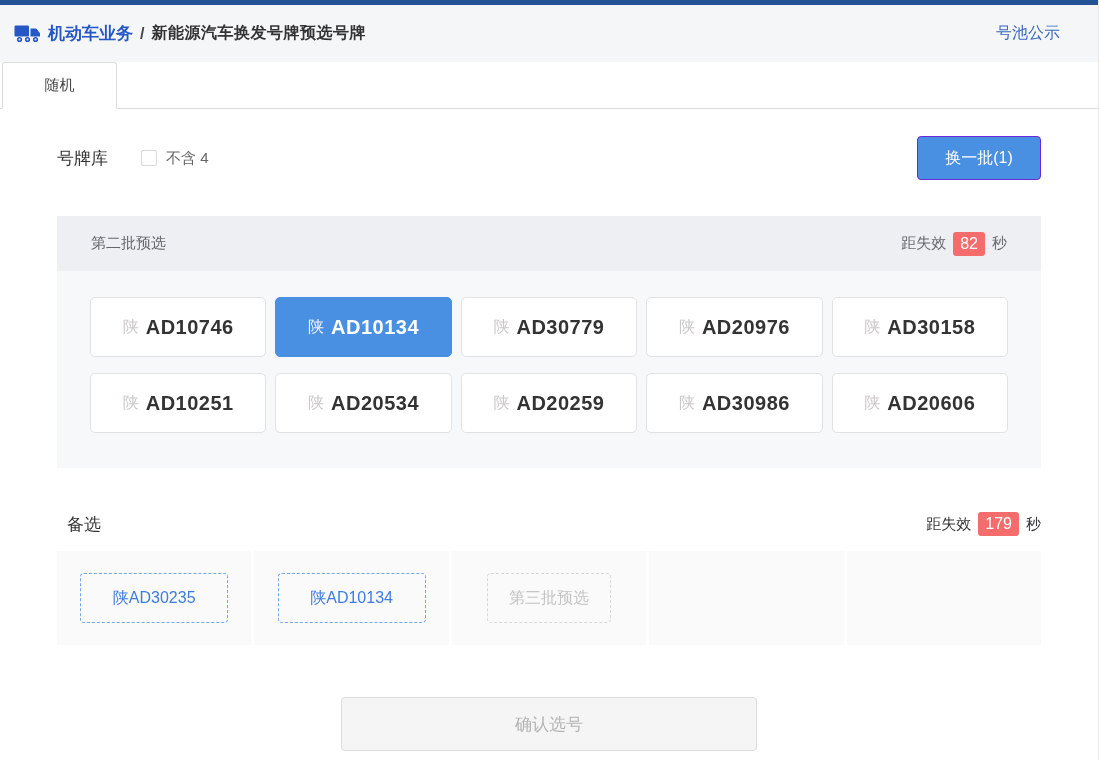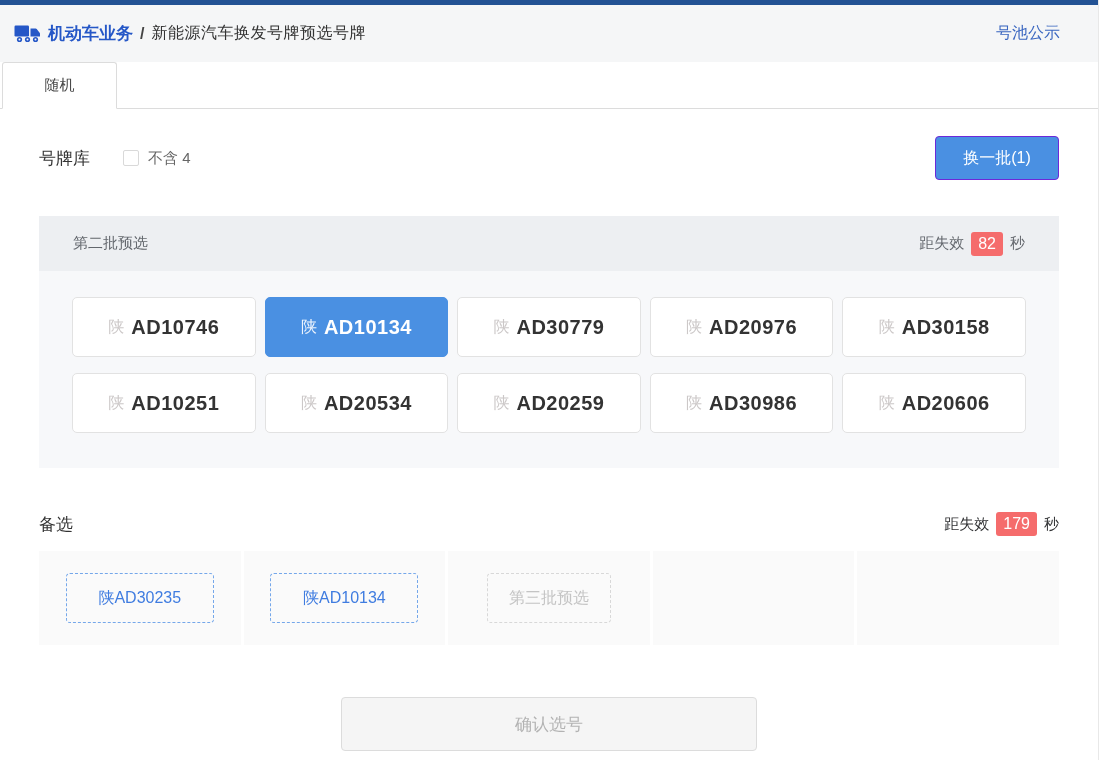--- a/index.html
+++ b/index.html
@@ -5,31 +5,31 @@
   * { margin: 0; padding: 0; box-sizing: border-box; }
   html, body { width: 1099px; background: #fff; font-family: "Liberation Sans", "DejaVu Sans", sans-serif; }
   body { height: 760px; overflow: hidden; border-right: 1px solid #e8e8e8; }
 
   .topbar { height: 5px; background: #235294; }
 
   .header { height: 57px; background: #f5f6f7; display: flex; align-items: center; padding: 0 38px 0 14px; }
   .header .truck { display: inline-flex; margin-right: 7px; }
   .brand { color: #2557c7; font-size: 17px; font-weight: bold; }
   .crumb-sep { color: #444; font-size: 16px; font-weight: bold; margin: 0 7px; }
-  .page-title { color: #333; font-size: 16px; font-weight: normal; letter-spacing: 0.5px; }
+  .page-title { color: #333; font-size: 16px; font-weight: bold; letter-spacing: 0.5px; }
   .spacer { flex: 1; }
   .pool-link { color: #3a66c0; font-size: 16px; text-decoration: none; cursor: pointer; }
 
   .tabbar { position: relative; height: 47px; background: #fff; border-bottom: 1px solid #dcdcdc; }
   .tab { position: absolute; left: 2px; top: 0; width: 115px; height: 47px; background: #fff;
          border: 1px solid #dcdcdc; border-bottom: 1px solid #fff; border-radius: 3px 3px 0 0;
          display: flex; align-items: center; justify-content: center;
          font-size: 15px; color: #4a4a4a; cursor: pointer; }
 
-  .main { padding: 0 39px; }
+  .main { padding: 0 57px; }
 
   .toolbar { margin-top: 27px; display: flex; align-items: center; height: 44px; }
   .lib-label { font-size: 17px; color: #333; font-weight: 500; }
   .checkbox { width: 16px; height: 16px; border: 1px solid #d9d9d9; border-radius: 2px; background: #fff; margin-left: 33px; cursor: pointer; }
   .exclude-label { font-size: 15px; color: #666; margin-left: 9px; cursor: pointer; }
   .refresh-btn { width: 124px; height: 44px; background: #4a90e2; border: 1px solid #6d28d9; border-radius: 4px;
                  color: #fff; font-size: 16px; cursor: pointer; font-family: inherit; }
 
   .batch { margin-top: 9px; background: #f7f8fa; }
   .batch-head { height: 55px; background: #edeff2; display: flex; align-items: center; padding: 0 34px; margin-top: 36px; }
@@ -40,21 +40,21 @@
   .plate { height: 60px; background: #fff; border: 1px solid #e2e2e2; border-radius: 5px;
            display: flex; align-items: center; justify-content: center; cursor: pointer; }
   .plate .prov { font-size: 16px; color: #ccc8c8; margin-right: 7px; }
   .plate .num  { font-size: 20px; font-weight: bold; color: #333; letter-spacing: 0.5px; }
   .plate.selected { background: #4a90e2; border-color: #4a90e2; }
   .plate.selected .prov { color: #eef4fd; }
   .plate.selected .num { color: #fff; }
 
   .alt { margin-top: 44px; }
   .alt-head { display: flex; align-items: center; }
-  .alt-title { font-size: 17px; color: #333; }
+  .alt-title { font-size: 17px; color: #333; margin-left: 10px; }
   .alt-head .expire { color: #303133; }
   .alt-strip { margin-top: 15px; display: grid; grid-template-columns: repeat(5, 1fr); column-gap: 3px; }
   .alt-cell { background: #fafafa; height: 94px; display: flex; align-items: center; justify-content: center; }
   .alt-box { min-width: 148px; height: 50px; padding: 0 14px; border: 1px dashed #74a7ea; border-radius: 4px;
              display: flex; align-items: center; justify-content: center;
              font-size: 16px; color: #3f7ce0; cursor: pointer; background: transparent; }
   .alt-box.placeholder { min-width: 124px; border-color: #d8d8d8; color: #c4c4c4; cursor: default; }
 
   .confirm-wrap { display: flex; justify-content: center; margin-top: 52px; }
   .confirm-btn { width: 416px; height: 54px; background: #f5f5f5; border: 1px solid #dcdcdc; border-radius: 4px;

